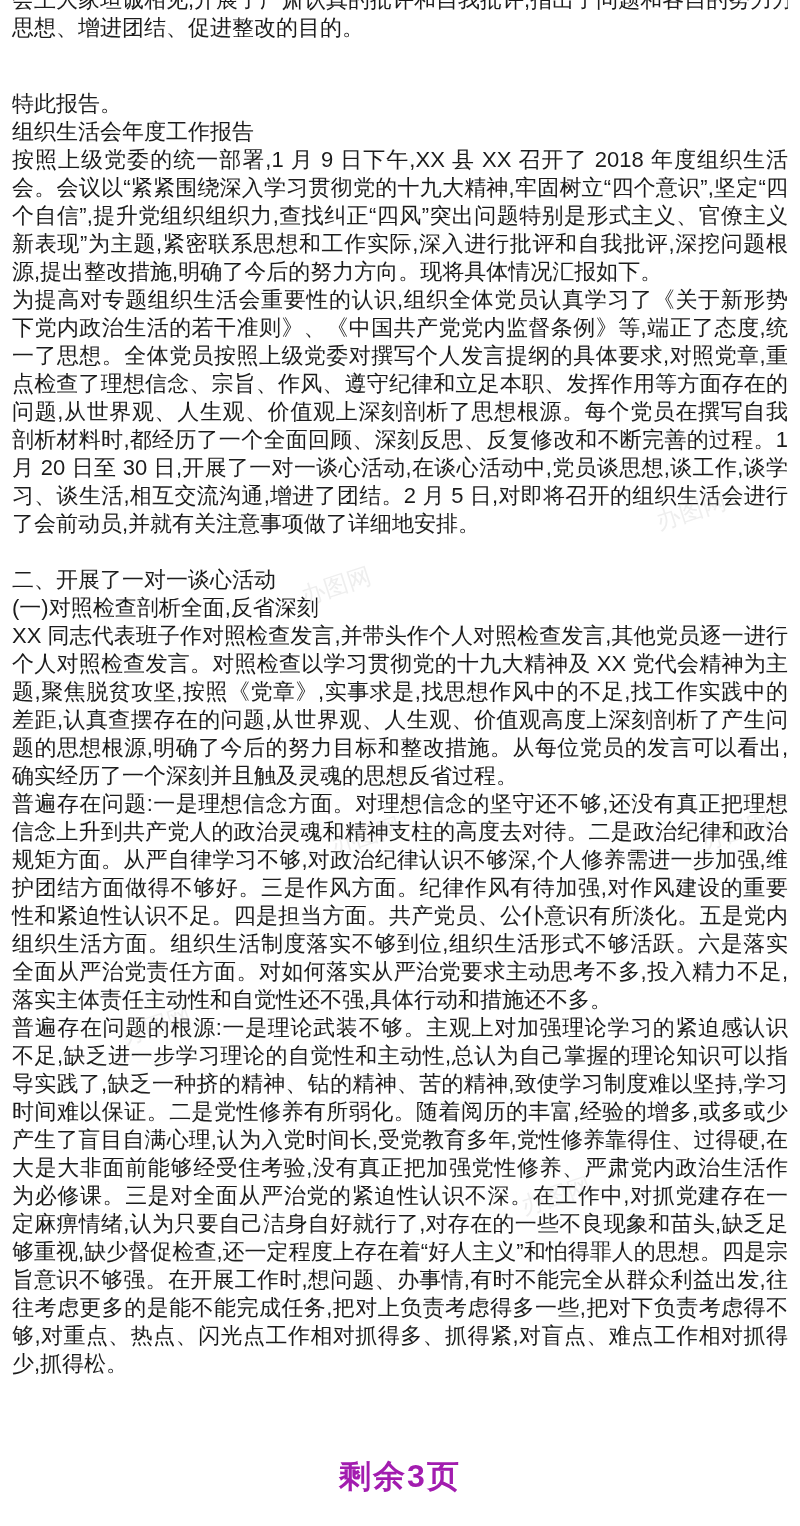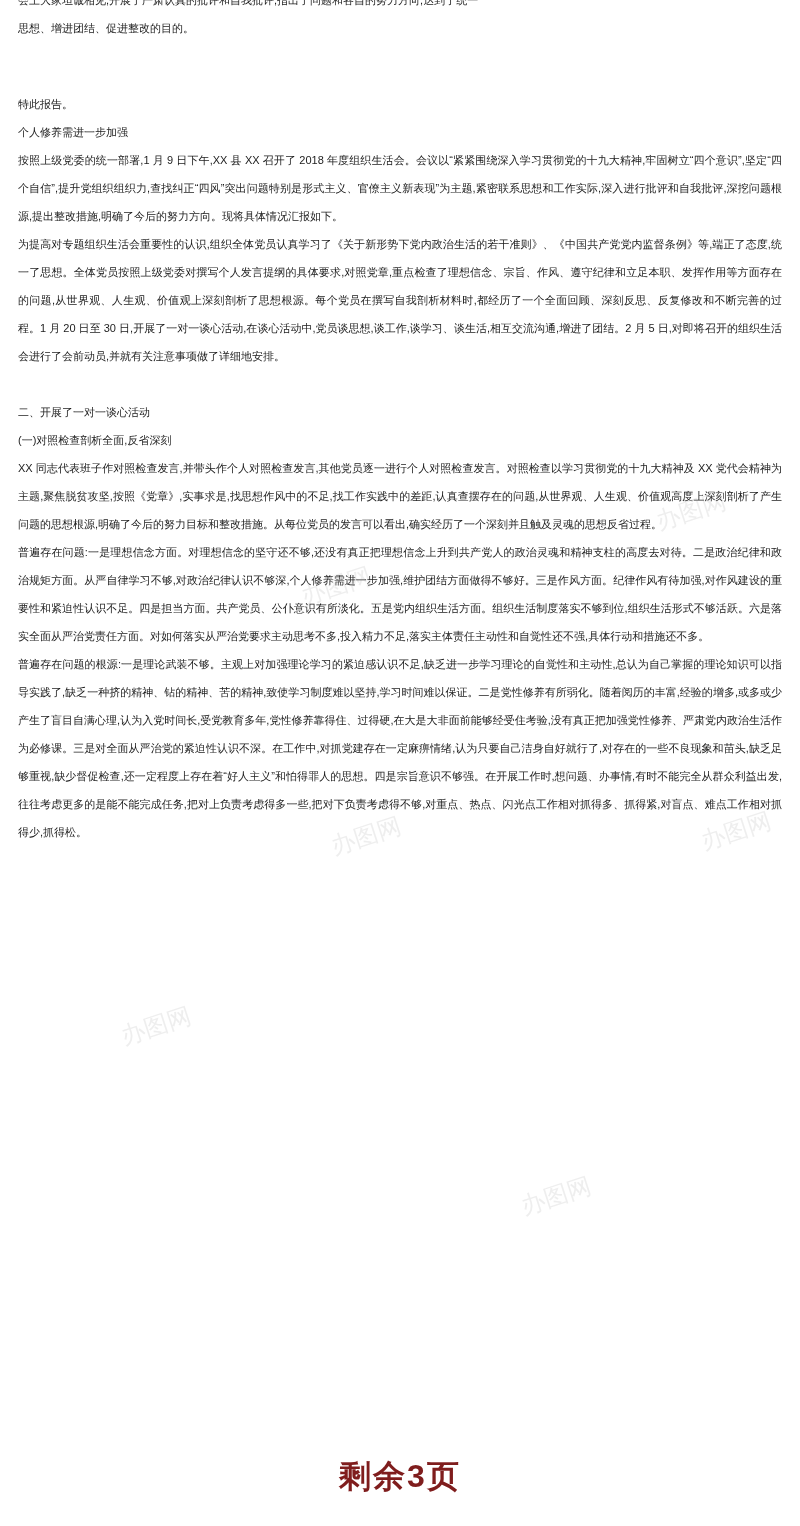--- a/index.html
+++ b/index.html
@@ -9,22 +9,22 @@
   }
   body {
     width: 800px;
     height: 1526px;
     position: relative;
     overflow: hidden;
     font-family: "Liberation Sans", "DejaVu Sans", sans-serif;
     color: #1c1c1c;
   }
   .doc {
-    padding: 0 18px;
-    font-size: 11px;
+    padding: 0 12px;
+    font-size: 22px;
     line-height: 28px;
     text-align: justify;
   }
   .doc p { margin: 0; }
   
   .clip-wrap {
     height: 14px;
     overflow: hidden;
   }
   .clip-wrap p {
@@ -38,21 +38,21 @@
     position: absolute;
     left: 0;
     top: 1428px;
     width: 100%;
     height: 98px;
     background: #ffffff;
     display: flex;
     justify-content: center;
     align-items: center;
     gap: 58px;
-    color: #7f1d1d;
+    color: #a21caf;
     font-size: 32px;
     font-weight: bold;
     letter-spacing: 2px;
   }
   .wm {
     position: absolute;
     color: #8c8c8c;
     opacity: 0.14;
     font-size: 24px;
     transform: rotate(-18deg);
@@ -70,21 +70,21 @@
 <body>
 
 <div class="doc">
 
   <div class="clip-wrap">
     <p>会上大家坦诚相见,开展了严肃认真的批评和自我批评,指出了问题和各自的努力方向,达到了统一</p>
   </div>
   <p>思想、增进团结、促进整改的目的。</p>
 
   <p class="g2">特此报告。</p>
-  <p>个人修养需进一步加强</p>
+  <p>组织生活会年度工作报告</p>
   <p>按照上级党委的统一部署,1 月 9 日下午,XX 县 XX 召开了 2018 年度组织生活会。会议以“紧紧围绕深入学习贯彻党的十九大精神,牢固树立“四个意识”,坚定“四个自信”,提升党组织组织力,查找纠正“四风”突出问题特别是形式主义、官僚主义新表现”为主题,紧密联系思想和工作实际,深入进行批评和自我批评,深挖问题根源,提出整改措施,明确了今后的努力方向。现将具体情况汇报如下。</p>
 
   <p>为提高对专题组织生活会重要性的认识,组织全体党员认真学习了《关于新形势下党内政治生活的若干准则》、《中国共产党党内监督条例》等,端正了态度,统一了思想。全体党员按照上级党委对撰写个人发言提纲的具体要求,对照党章,重点检查了理想信念、宗旨、作风、遵守纪律和立足本职、发挥作用等方面存在的问题,从世界观、人生观、价值观上深刻剖析了思想根源。每个党员在撰写自我剖析材料时,都经历了一个全面回顾、深刻反思、反复修改和不断完善的过程。1 月 20 日至 30 日,开展了一对一谈心活动,在谈心活动中,党员谈思想,谈工作,谈学习、谈生活,相互交流沟通,增进了团结。2 月 5 日,对即将召开的组织生活会进行了会前动员,并就有关注意事项做了详细地安排。</p>
 
   <p class="g1">二、开展了一对一谈心活动</p>
   <p>(一)对照检查剖析全面,反省深刻</p>
   <p>XX 同志代表班子作对照检查发言,并带头作个人对照检查发言,其他党员逐一进行个人对照检查发言。对照检查以学习贯彻党的十九大精神及 XX 党代会精神为主题,聚焦脱贫攻坚,按照《党章》,实事求是,找思想作风中的不足,找工作实践中的差距,认真查摆存在的问题,从世界观、人生观、价值观高度上深刻剖析了产生问题的思想根源,明确了今后的努力目标和整改措施。从每位党员的发言可以看出,确实经历了一个深刻并且触及灵魂的思想反省过程。</p>
   <p>普遍存在问题:一是理想信念方面。对理想信念的坚守还不够,还没有真正把理想信念上升到共产党人的政治灵魂和精神支柱的高度去对待。二是政治纪律和政治规矩方面。从严自律学习不够,对政治纪律认识不够深,个人修养需进一步加强,维护团结方面做得不够好。三是作风方面。纪律作风有待加强,对作风建设的重要性和紧迫性认识不足。四是担当方面。共产党员、公仆意识有所淡化。五是党内组织生活方面。组织生活制度落实不够到位,组织生活形式不够活跃。六是落实全面从严治党责任方面。对如何落实从严治党要求主动思考不多,投入精力不足,落实主体责任主动性和自觉性还不强,具体行动和措施还不多。</p>
   <p>普遍存在问题的根源:一是理论武装不够。主观上对加强理论学习的紧迫感认识不足,缺乏进一步学习理论的自觉性和主动性,总认为自己掌握的理论知识可以指导实践了,缺乏一种挤的精神、钻的精神、苦的精神,致使学习制度难以坚持,学习时间难以保证。二是党性修养有所弱化。随着阅历的丰富,经验的增多,或多或少产生了盲目自满心理,认为入党时间长,受党教育多年,党性修养靠得住、过得硬,在大是大非面前能够经受住考验,没有真正把加强党性修养、严肃党内政治生活作为必修课。三是对全面从严治党的紧迫性认识不深。在工作中,对抓党建存在一定麻痹情绪,认为只要自己洁身自好就行了,对存在的一些不良现象和苗头,缺乏足够重视,缺少督促检查,还一定程度上存在着“好人主义”和怕得罪人的思想。四是宗旨意识不够强。在开展工作时,想问题、办事情,有时不能完全从群众利益出发,往往考虑更多的是能不能完成任务,把对上负责考虑得多一些,把对下负责考虑得不够,对重点、热点、闪光点工作相对抓得多、抓得紧,对盲点、难点工作相对抓得少,抓得松。</p>
 

